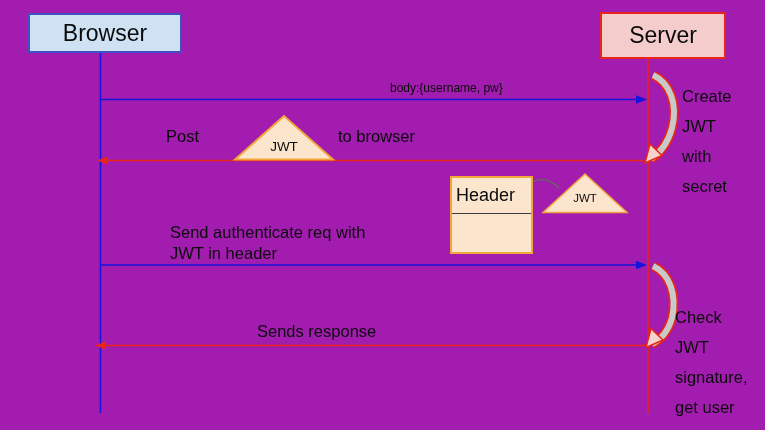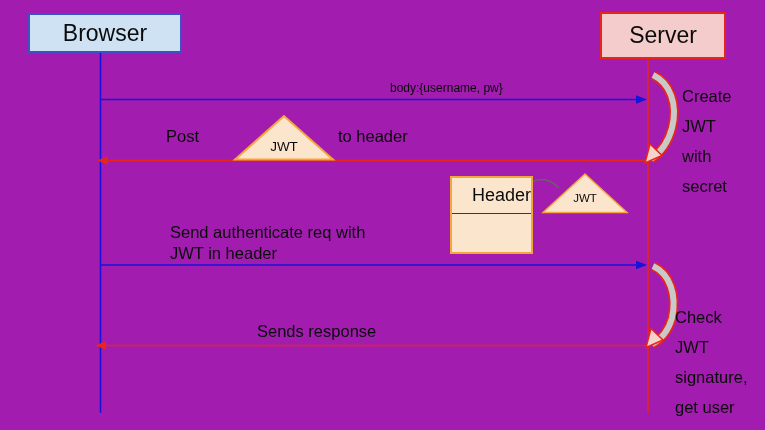--- a/index.html
+++ b/index.html
@@ -25,21 +25,21 @@
   .lbl-response{left:257px;top:322px;font-size:16.5px;}
   .note{position:absolute;white-space:pre-line;font-size:16.5px;line-height:30px;color:#0b0b0b;}
   .note-create{left:682px;top:81px;}
   .note-check{left:675px;top:254px;margin-top:48px;}
   .header-box{
     position:absolute;left:450px;top:176px;width:83px;height:78px;
     background:#fce5cd;border:2px solid #f3a63a;box-sizing:border-box;
   }
   .header-top{
     height:35px;border-bottom:1.5px solid #3a3a3a;display:flex;align-items:center;
-    padding-left:20px;font-size:18px;color:#0b0b0b;
+    padding-left:4px;font-size:18px;color:#0b0b0b;
   }
   .blue-l{stroke:#1414dd;stroke-width:1.6;}
   .red-l{stroke:#e8251b;stroke-width:1.6;}
   .blue-f{fill:#1414dd;}
   .red-f{fill:#e8251b;}
   .shape{fill:#fce5cd;stroke:#f3a63a;}
   .curve-outer{stroke:#e8251b;stroke-width:9.5;fill:none;stroke-linecap:butt;}
   .curve-inner{stroke:#c9c9c9;stroke-width:6;fill:none;stroke-linecap:butt;}
   .curve-head{fill:#f6d3cd;stroke:#e8251b;stroke-width:1.5;}
   .connector{stroke:#666;stroke-width:1.5;fill:none;}
@@ -84,21 +84,21 @@
     <span>Browser</span>
   </div>
   <div class="actor actor-server">
     <span>Server</span>
   </div>
 
   <div class="label lbl-body">body:{username, pw}</div>
 
   <div class="label lbl-sends">Post</div>
   <div class="label lbl-jwt-big">JWT</div>
-  <div class="label lbl-tobrowser">to header</div>
+  <div class="label lbl-tobrowser">to browser</div>
 
   <div class="label lbl-authreq">Send authenticate req with
 JWT in header</div>
 
   <div class="label lbl-response">Sends response</div>
 
   <div class="header-box">
     <div class="header-top">Header</div>
   </div>
   <div class="label lbl-jwt-small">JWT</div>

